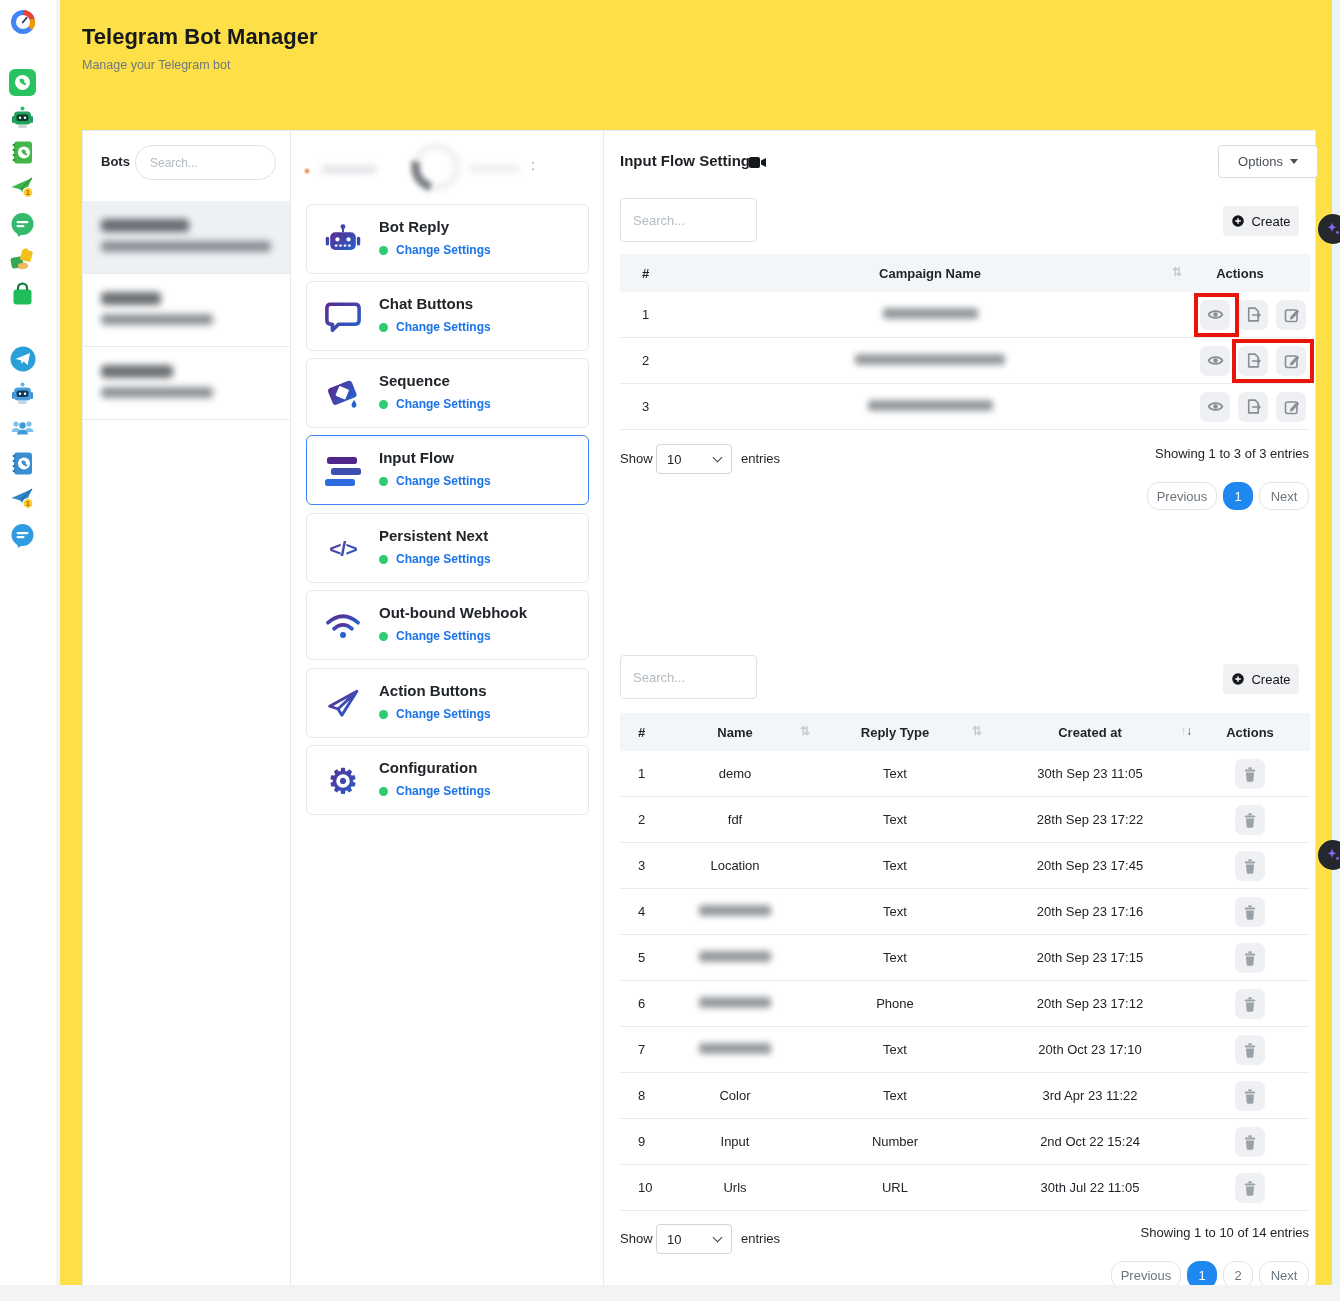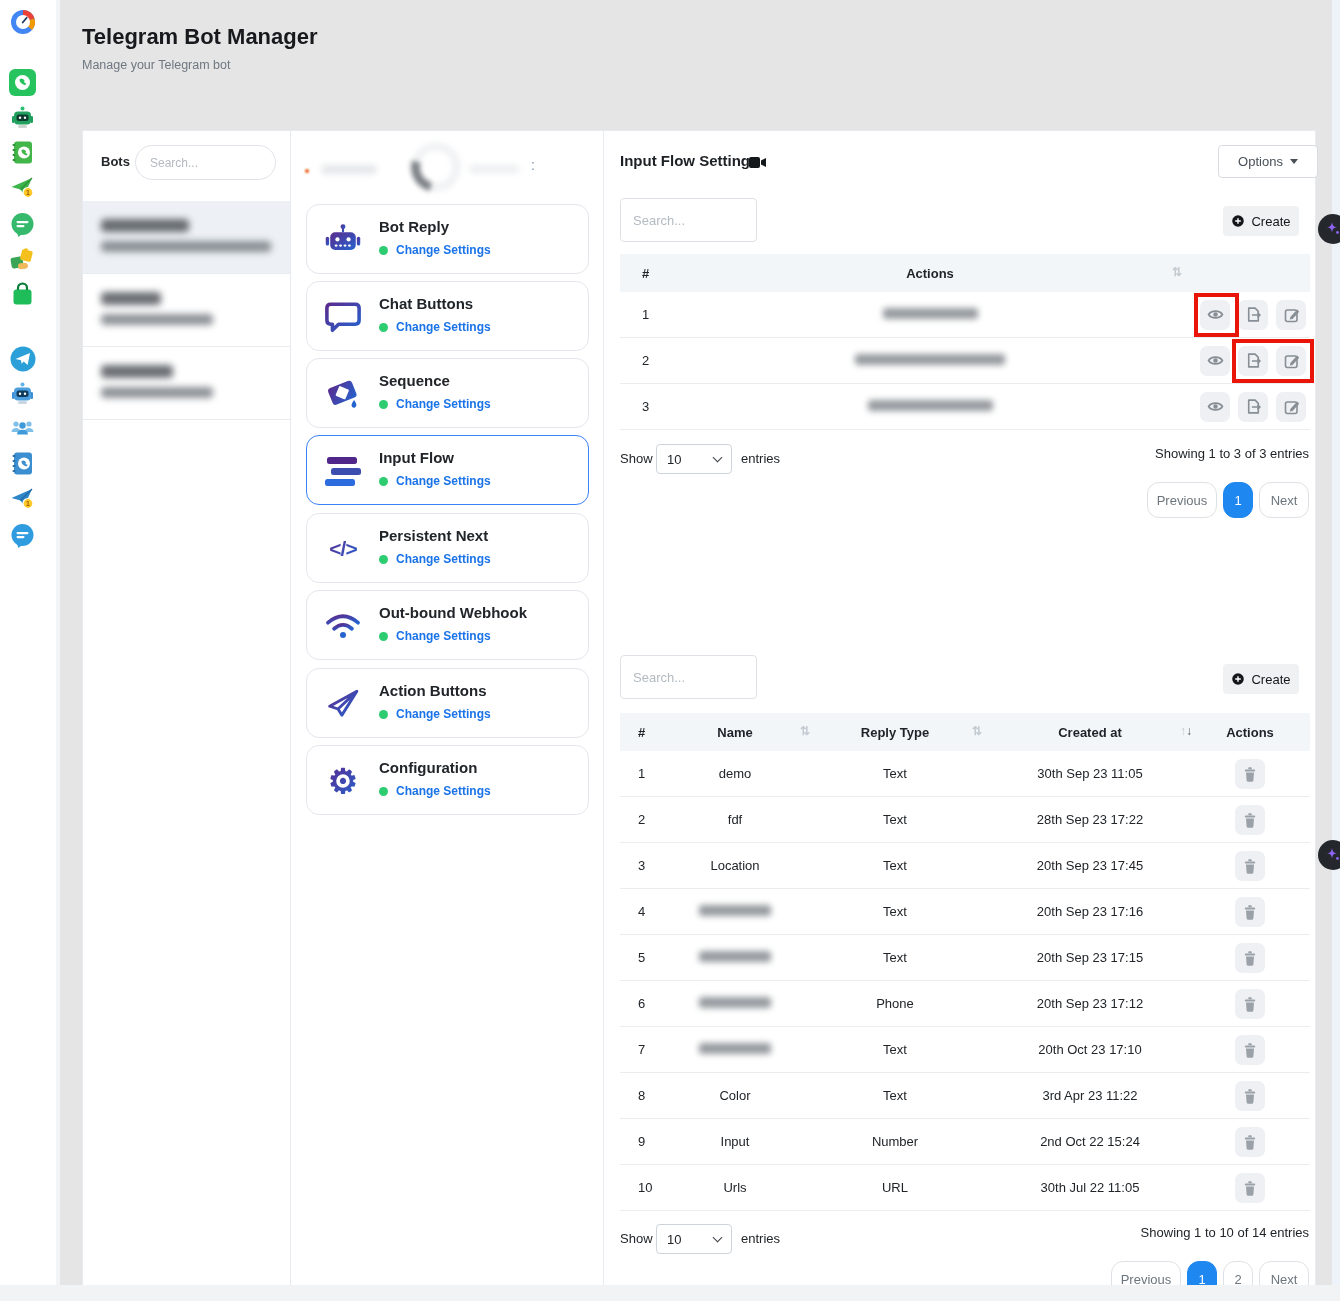--- a/index.html
+++ b/index.html
@@ -1,17 +1,17 @@
 <!DOCTYPE html>
 <html><head>
 <meta charset="utf-8">
 <style>
   * { margin:0; padding:0; box-sizing:border-box; }
   body { font-family:"Liberation Sans", sans-serif; background:#fff; }
-  .screen { position:relative; width:1340px; height:1301px; background:#e5e5e5; overflow:hidden; }
+  .screen { position:relative; width:1340px; height:1301px; background:#fde047; overflow:hidden; }
 
   
   .rail { position:absolute; left:0; top:0; width:60px; height:1301px; background:#fff; border-right:4px solid #f3f4f6; }
   .rail-btn { position:absolute; left:9px; width:28px; height:28px; cursor:pointer; }
   .rail-btn svg { display:block; }
 
   
   .page-title { position:absolute; left:82px; top:24px; font-size:22px; font-weight:700; color:#17191c; }
   .page-sub   { position:absolute; left:82px; top:58px; font-size:12.5px; color:#6f7780; }
 
@@ -33,21 +33,21 @@
 
   
   .settings-blurtop { position:absolute; left:8px; top:8px; width:295px; height:56px; }
   .sb-dot { position:absolute; left:6px; top:30px; width:4px; height:4px; background:#e8590c; border-radius:50%; filter:blur(1px); }
   .sb-blob1 { position:absolute; left:22px; top:26px; width:56px; height:9px; background:#e4e6e9; border-radius:5px; filter:blur(3px); }
   .sb-ring { position:absolute; left:112px; top:3px; width:50px; height:50px; border-radius:50%;
              border:9px solid #eef0f2; border-left-color:#5d6268; transform:rotate(-30deg); filter:blur(2.5px); opacity:.8; }
   .sb-blob2 { position:absolute; left:170px; top:26px; width:50px; height:8px; background:#eceef0; border-radius:5px; filter:blur(3px); }
   .sb-colon { position:absolute; left:232px; top:18px; font-size:14px; color:#7e96b5; filter:blur(.5px); }
 
-  .card { position:absolute; left:15px; width:283px; height:70px; border:1px solid #e3e7ec; border-radius:13px; background:#fff; cursor:pointer; }
+  .card { position:absolute; left:15px; width:283px; height:70px; border:1px solid #e3e7ec; border-radius:6px; background:#fff; cursor:pointer; }
   .card.selected { border:1.5px solid #3b82f6; }
   .card-icon { position:absolute; left:14px; top:13px; width:44px; height:44px; display:flex; align-items:center; justify-content:center; }
   .card-title { position:absolute; left:72px; top:13px; font-size:15px; font-weight:600; color:#212529; }
   .card-status { position:absolute; left:72px; top:38px; display:flex; align-items:center; gap:8px; }
   .status-dot { width:9px; height:9px; border-radius:50%; background:#2ecc71; }
   .change-link { font-size:12px; font-weight:700; color:#1a73e8; text-decoration:none; cursor:pointer; }
   .grad-text { background:linear-gradient(135deg,#5b2b8e,#2563cf); -webkit-background-clip:text; background-clip:text; color:transparent; font-weight:800; }
   .if-bar { border-radius:2.5px; }
 
   
@@ -79,21 +79,21 @@
               display:flex; align-items:center; justify-content:center; }
   .trash-cell { display:flex; justify-content:center; }
   .blur-chip { display:inline-block; height:11px; background:#72787e; border-radius:3px; filter:blur(3px); opacity:.75; }
 
   .show-row { position:absolute; font-size:13px; color:#212529; }
   .pagesize { position:absolute; width:76px; height:30px; border:1px solid #ced4da; border-radius:4px; background:#fff; cursor:pointer;
               display:flex; align-items:center; font-size:13px; color:#212529; padding:0 10px; }
   .chev { position:absolute; right:10px; top:9px; width:7px; height:7px; border-right:1.6px solid #3c4146; border-bottom:1.6px solid #3c4146; transform:rotate(45deg); }
   .summary { position:absolute; font-size:13px; color:#212529; text-align:right; right:8px; }
   .pager { position:absolute; right:8px; display:flex; gap:6px; }
-  .pg-btn { height:36px; border:1px solid #dee2e6; border-radius:12px; background:#fff; font-size:13px; color:#6c757d; cursor:pointer;
+  .pg-btn { height:28px; border:1px solid #dee2e6; border-radius:12px; background:#fff; font-size:13px; color:#6c757d; cursor:pointer;
             display:flex; align-items:center; justify-content:center; font-family:"Liberation Sans",sans-serif; }
   .pg-prev { width:70px; } .pg-next { width:50px; } .pg-num { width:30px; }
   .pg-num.active { background:#1e87f0; border-color:#1e87f0; color:#fff; }
 
   .hl-box { position:absolute; border:4px solid #e81508; pointer-events:none; }
 
   .cf-box { position:absolute; left:11px; top:455px; width:704px; height:118px; border:4px solid #e81508; }
   .cf-title { position:absolute; left:10px; top:8px; font-size:13.5px; font-weight:700; color:#1d2024; }
 
   
@@ -435,20 +435,21 @@
         <svg width="14" height="14" viewBox="0 0 16 16">
             <circle cx="8" cy="8" r="6.6" fill="#141619"></circle>
             <path d="M8 4.8 V11.2 M4.8 8 H11.2" stroke="#fff" stroke-width="1.6"></path>
           </svg>
         <span>Create</span>
       </button>
 
       <div class="dtable t1" style="top:123px">
         <div class="thead">
           <span class="cell-num">#</span>
+          <span class="cell-c">Campaign Name</span>
           <span class="cell-c">Actions</span>
           <span class="sort" style="left:552px">⇅</span>
         </div>
         <div class="trow">
           <span class="cell-num">1</span>
           <span class="cell-c"><span class="blur-chip" style="width:95px"></span></span>
           <span class="actions-cell">
             <button class="icon-btn">
                 <svg width="17" height="17" viewBox="0 0 16 16">
                   <path d="M1.5 8 C4 3.8 12 3.8 14.5 8 C12 12.2 4 12.2 1.5 8 Z" stroke="#878e95" stroke-width="1.6" fill="none"></path>

